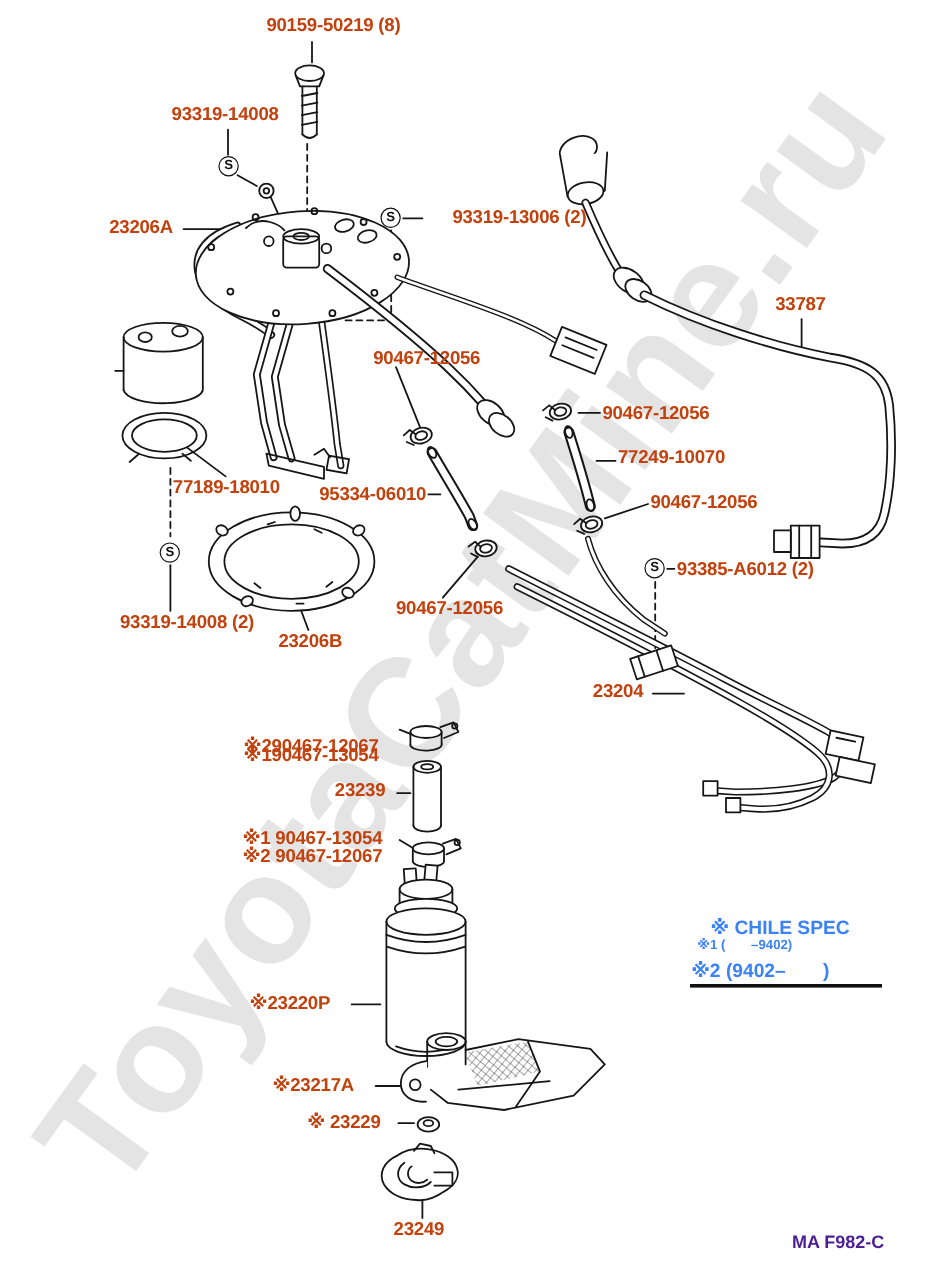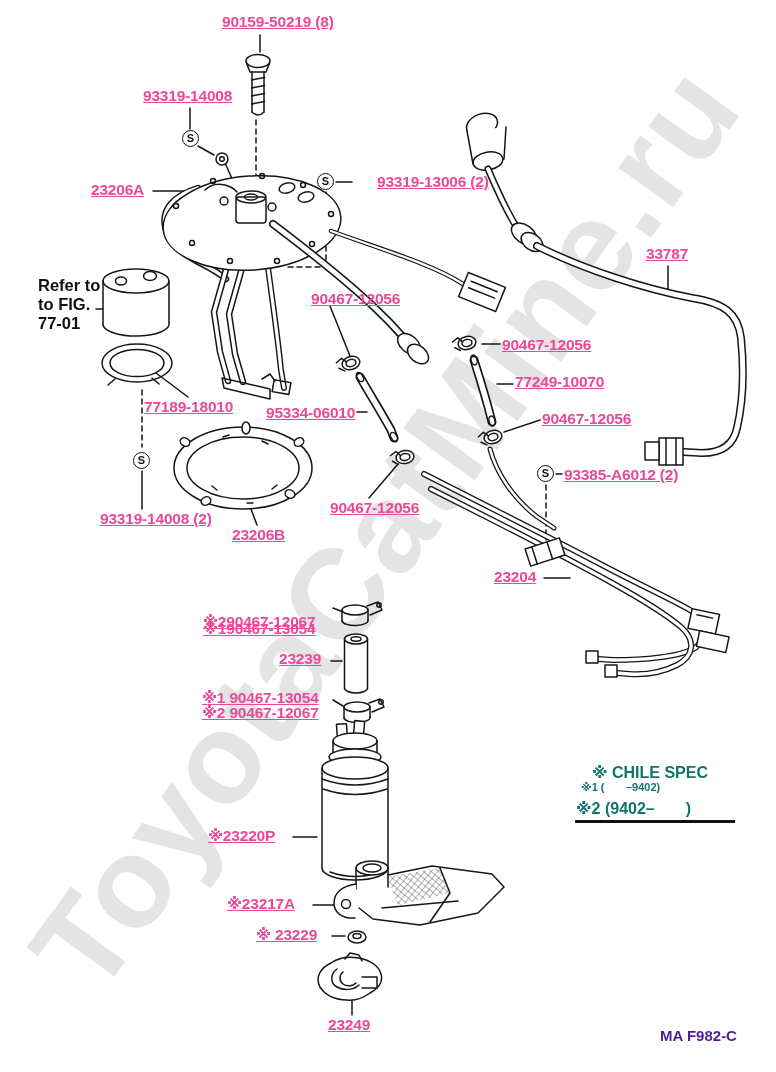--- a/index.html
+++ b/index.html
@@ -4,27 +4,27 @@
 <style>
   html,body{margin:0;padding:0;background:#ffffff;}
   .stage{position:relative;width:776px;height:1072px;background:#ffffff;overflow:hidden;
          font-family:"Liberation Sans","DejaVu Sans",sans-serif;}
   .watermark{position:absolute;left:385px;top:528px;
              transform:translate(-50%,-50%) rotate(-54deg);
              font-weight:bold;font-size:128px;letter-spacing:2px;
              color:#e4e4e4;white-space:nowrap;z-index:0;}
   svg.art{position:absolute;left:0;top:0;z-index:1;}
   .lbl{position:absolute;z-index:2;font-weight:bold;font-size:15.5px;
-       letter-spacing:-0.2px;color:#ec4899;white-space:nowrap;text-decoration:underline;}
+       letter-spacing:-0.2px;color:#c2410c;white-space:nowrap;}
   .s-sym{position:absolute;z-index:2;width:15px;height:15px;border:1.8px solid #111;
          border-radius:50%;color:#111;font-weight:bold;font-size:11px;line-height:15px;
          text-align:center;background:#fff;}
   .refnote{position:absolute;left:38px;top:276px;z-index:2;font-weight:bold;font-size:16.5px;
            line-height:19px;color:#111;}
-  .specnote{position:absolute;z-index:2;font-weight:bold;color:#0f766e;white-space:nowrap;}
+  .specnote{position:absolute;z-index:2;font-weight:bold;color:#3b82f6;white-space:nowrap;}
   .spec-title{left:592px;top:763px;font-size:16px;}
   .spec-row1{left:581px;top:781px;font-size:11px;}
   .spec-row2{left:576px;top:799px;font-size:16px;}
   .spec-underline{position:absolute;left:575px;top:820px;width:160px;height:3px;
                   background:#111;z-index:2;}
   .footer-code{position:absolute;left:660px;top:1027px;z-index:2;font-weight:bold;
                font-size:15px;color:#4c1d95;white-space:nowrap;}
 </style>
 </head>
 <body>
@@ -326,25 +326,20 @@
   <div class="lbl" style="left:203px;top:598px;margin-top:22px;">※190467-13054</div>
   <div class="lbl" style="left:203px;top:613px;">※290467-12067</div>
   <div class="lbl" style="left:279px;top:650px;">23239</div>
   <div class="lbl" style="left:202px;top:689px;">※1 90467-13054</div>
   <div class="lbl" style="left:202px;top:704px;">※2 90467-12067</div>
   <div class="lbl" style="left:208px;top:827px;">※23220P</div>
   <div class="lbl" style="left:227px;top:895px;">※23217A</div>
   <div class="lbl" style="left:256px;top:926px;">※ 23229</div>
   <div class="lbl" style="left:328px;top:1016px;">23249</div>
 
-  <div class="refnote">
-    <div>Refer to</div>
-    <div>to FIG.</div>
-    <div>77-01</div>
-  </div>
 
   <div class="specnote spec-title">※ CHILE SPEC</div>
   <div class="specnote spec-row1">※1 (&nbsp;&nbsp;&nbsp;&nbsp;&nbsp;&nbsp;&nbsp;–9402)</div>
   <div class="specnote spec-row2">※2 (9402–&nbsp;&nbsp;&nbsp;&nbsp;&nbsp;&nbsp;&nbsp;)</div>
   <div class="spec-underline"></div>
 
   <div class="footer-code">MA F982-C</div>
 
 </div>
 

